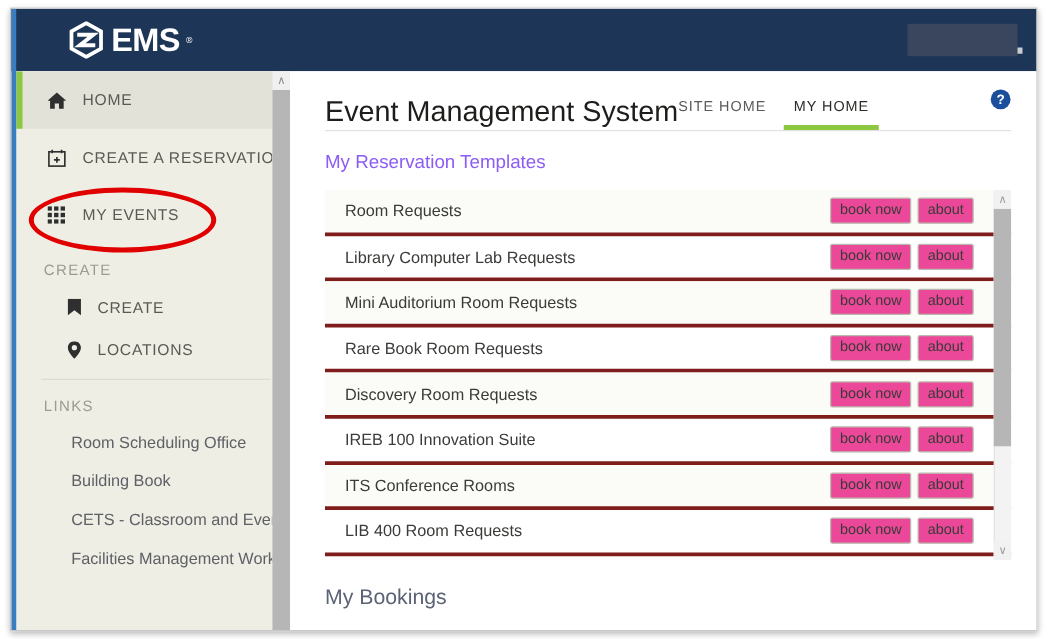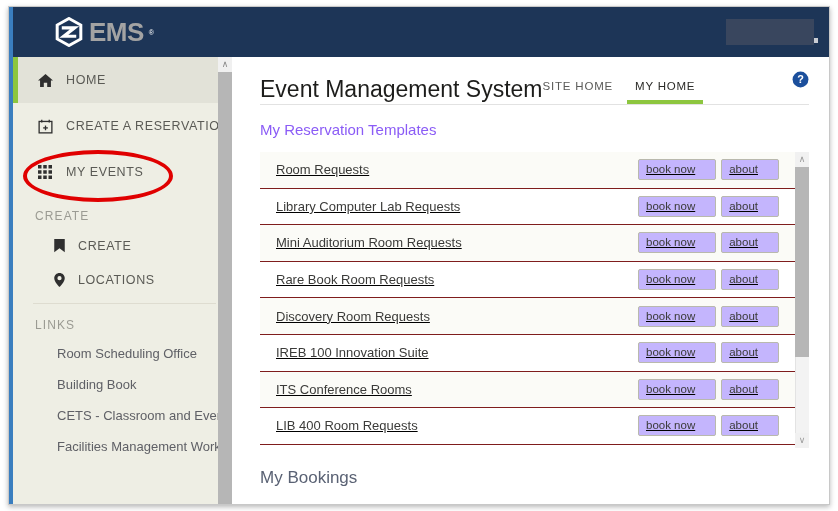--- a/index.html
+++ b/index.html
@@ -33,21 +33,21 @@
     background: #3a7ebf;
     z-index: 6;
   }
   #ems-logo {
     position: absolute; left: 45px; top: 9px;
     height: 32px;
     display: flex; align-items: center; gap: 5px;
   }
   #ems-logo .mark { width: 30px; height: 30px; display:block; }
   #ems-logo .wordmark {
-    color: #a3a3a3; font-size: 26px; font-weight: bold;
+    color: #ffffff; font-size: 26px; font-weight: bold;
     letter-spacing: -0.5px; line-height: 30px;
   }
   #ems-logo .tm { color:#ffffff; font-size: 7px; vertical-align: super; }
 
   #user-redaction {
     position: absolute; right: 17px; top: 12px;
     width: 88px; height: 26px;
     background: #39465e;
   }
   #user-redaction-dot {
@@ -169,34 +169,34 @@
 
   #templates-panel {
     position: relative;
     margin: 0 22px 0 28px;
     height: 296px;
     overflow: hidden;
   }
   .tpl-row {
     position: relative;
     height: 36.6px;
-    border-bottom: 1px solid #7f1d1d;
+    border-bottom: 3px solid #7f1d1d;
     display: flex; align-items: center;
-    padding-left: 16px; padding-right: 30px; text-decoration: underline;
+    padding-left: 16px; padding-right: 30px;
   }
   .tpl-row.alt { background: #fbfbf7; }
   .tpl-name { font-size: 13px; color: #3b3b39; flex: 1; }
   .tpl-actions { display: flex; gap: 5px; }
   .tpl-btn {
     font-family: "Liberation Sans", sans-serif;
     font-size: 11.5px; color: #3a3a38;
-    background: #c4b5fd;
+    background: #ec4899;
     border: 1px solid #b9b9ad;
     border-radius: 2px;
-    padding: 3px 20px 4px 7px;
+    padding: 3px 7px 4px 7px;
     line-height: 12px;
     cursor: pointer;
   }
   #tpl-scroll-track {
     position: absolute; right: 0; top: 0;
     width: 14px; height: 296px;
     background: #f3f3f3; border-left: 1px solid #e3e3e3;
   }
   #tpl-scroll-up, #tpl-scroll-down {
     position: absolute; right: 0; width: 14px; height: 15px;

